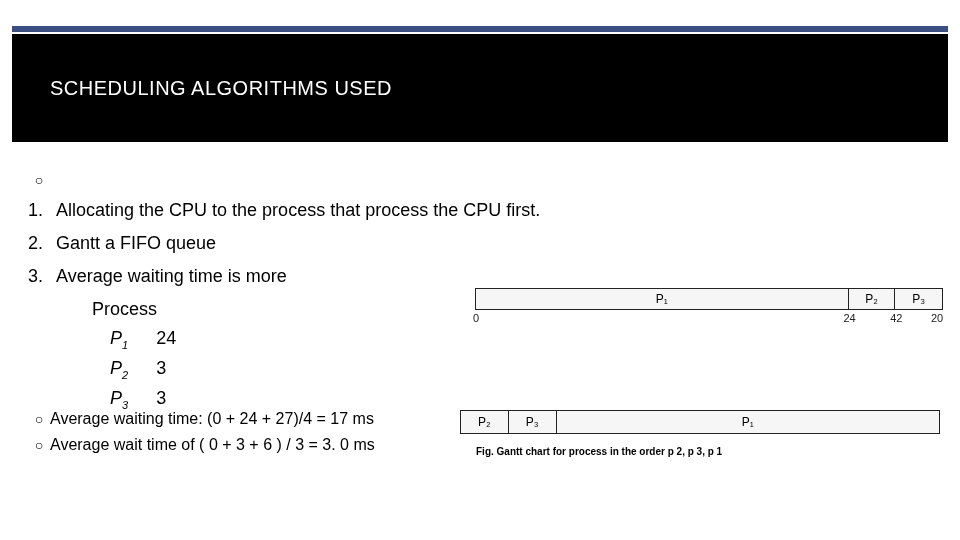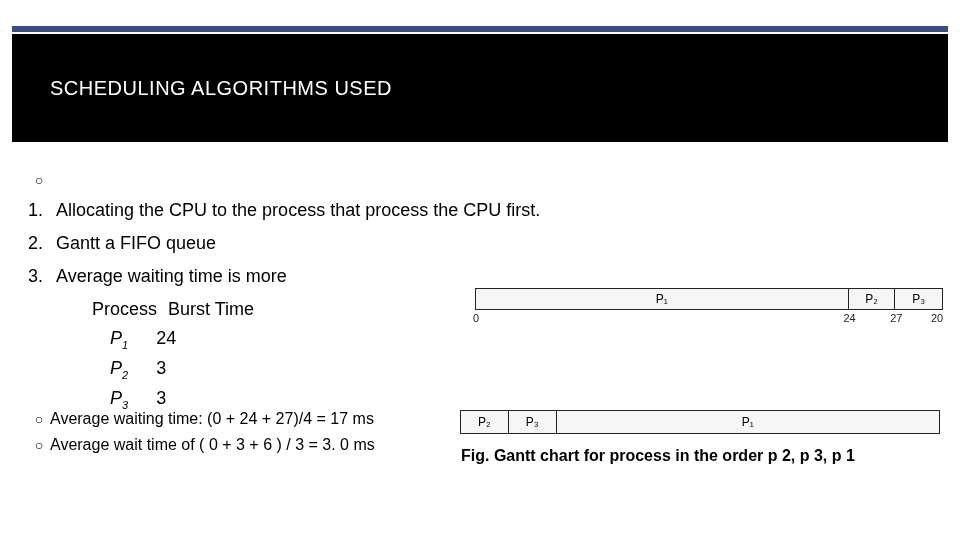--- a/index.html
+++ b/index.html
@@ -27,21 +27,21 @@
   .g-seg { position: absolute; top: 0; height: 100%; border-right: 1px solid #222; display: flex; align-items: center; justify-content: center; font-size: 12px; }
   .g-seg:last-child { border-right: none; }
   .g-label { position: absolute; top: 24px; font-size: 11px; color: #222; }
 
   
   .gantt2 { position: absolute; left: 460px; top: 410px; width: 480px; height: 28px; }
   .g2-outer { position: absolute; left: 0; top: 0; width: 100%; height: 24px; border: 1px solid #222; background: #f6f6f6; }
   .g2-seg { position: absolute; top: 0; height: 100%; border-right: 1px solid #222; display: flex; align-items: center; justify-content: center; font-size: 12px; }
   .g2-seg:last-child { border-right: none; }
 
-  .fig-caption { position: absolute; left: 461px; top: 446px; font-size: 16px; font-weight: bold; width: 430px; line-height: 1.2; }
+  .fig-caption { position: absolute; left: 476px; top: 446px; font-size: 10px; font-weight: bold; width: 430px; line-height: 1.2; }
 
   .footer-bullets { position: absolute; left: 28px; top: 410px; }
   .footer-bullets .bullet-row { margin-bottom: 8px; }
 </style>
 </head>
 <body>
 
 <div class="accent-bar"></div>
 <div class="title-band">
   <div class="title-text">SCHEDULING ALGORITHMS USED</div>
@@ -61,21 +61,20 @@
     <div>Gantt a FIFO queue</div>
   </div>
   <div class="num-row">
     <div class="num-mark">3.</div>
     <div> Average waiting time is more</div>
   </div>
 
   <div class="sub-col">
     <div class="tbl-header">
       <div style="width:76px">Process</div>
-      <div>Burst Time</div>
     </div>
     <div class="tbl-row">
       <div class="proc"><span>P</span><sub>1</sub></div>
       <div>24</div>
     </div>
     <div class="tbl-row">
       <div class="proc"><span>P</span><sub>2</sub></div>
       <div>3</div>
     </div>
     <div class="tbl-row">
@@ -86,21 +85,21 @@
 </div>
 
 <div class="gantt1">
   <div class="g-outer">
     <div class="g-seg" style="left:0;width:80%">P₁</div>
     <div class="g-seg" style="left:80%;width:10%">P₂</div>
     <div class="g-seg" style="left:90%;width:10%">P₃</div>
   </div>
   <div class="g-label" style="left:-2px">0</div>
   <div class="g-label" style="left:calc(80% - 6px)">24</div>
-  <div class="g-label" style="left:calc(90% - 6px)">27</div>
+  <div class="g-label" style="left:calc(90% - 6px)">42</div>
   <div class="g-label" style="left:calc(100% - 12px)">20</div>
 </div>
 
 <div class="gantt2">
   <div class="g2-outer">
     <div class="g2-seg" style="left:0;width:10%">P₂</div>
     <div class="g2-seg" style="left:10%;width:10%">P₃</div>
     <div class="g2-seg" style="left:20%;width:80%">P₁</div>
   </div>
 </div>

